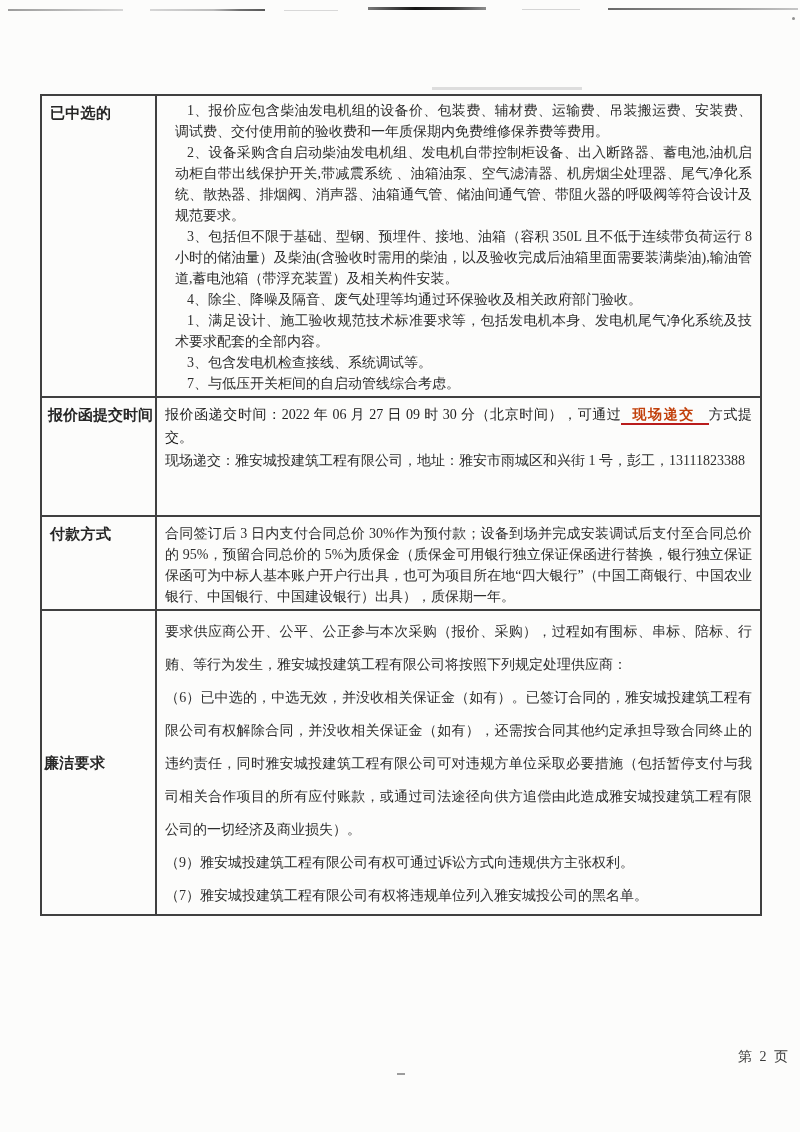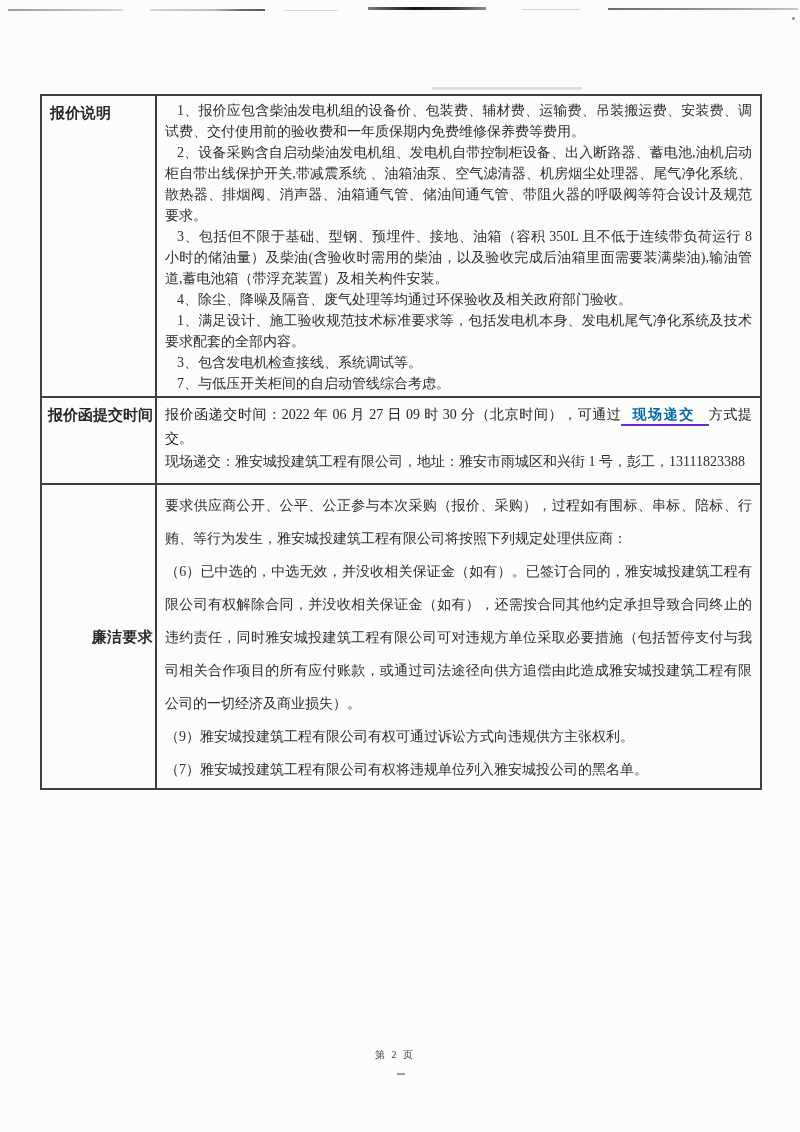--- a/index.html
+++ b/index.html
@@ -36,47 +36,46 @@
     box-sizing:border-box;
   }
   col.c-label { width:115px; }
 
   .lbl {
     font-size:15px; font-weight:600; color:#262626;
     padding:7px 2px 0 8px;
     letter-spacing:.3px;
     line-height:20px;
   }
-  .lbl-mid { vertical-align:middle !important; text-align:right; padding:0 2px; }
+  .lbl-mid { vertical-align:middle !important; text-align:left; padding:0 2px; }
 
   .cnt { padding:4px 8px 2px 8px; line-height:21px; text-align:justify; color:#2d2d2d; }
   .cnt p { margin:0; }
 
-  .notes .item { text-indent:12px; }
+  .notes .item { text-indent:12px;margin-left:10px; }
 
   .submission { line-height:23px; padding-top:5px; }
   .bold { font-weight:normal; color:#1d1d1d; }
   .uline {
-    font-weight:bold; color:#0369a1;
-    border-bottom:2px solid #6d28d9;
+    font-weight:bold; color:#c2410c;
+    border-bottom:2px solid #b91c1c;
     padding:0 14px 1px 11px;
     letter-spacing:1px;
     white-space:nowrap;
-    font-family:Liberation Mono, monospace;
   }
 
   .payment { padding-top:6px; }
 
   .integrity { line-height:33px; }
 
   
   .footer {
     position:absolute; top:1048px; left:0; width:790px;
-    text-align:center;
-    font-size:10px; letter-spacing:2px; color:#3a3a3a;
+    text-align:right;
+    font-size:14px; letter-spacing:2px; color:#3a3a3a;
   }
   .footer-dash {
     position:absolute; top:1073px; left:397px;
     width:8px; height:2px; background:#9c9c9c;
   }
 </style>
 </head>
 <body>
 
 <div class="page">
@@ -91,40 +90,46 @@
   <div class="art art-8"></div>
 
   <table class="doc">
     <colgroup>
         <col class="c-label">
         <col class="c-content">
       </colgroup>
     <tbody>
 
       <tr>
-        <td class="lbl" style="height:279px;">报价说明</td>
+        <td class="lbl" style="height:279px;">已中选的</td>
         <td class="cnt notes">
           <p class="item">1、报价应包含柴油发电机组的设备价、包装费、辅材费、运输费、吊装搬运费、安装费、调试费、交付使用前的验收费和一年质保期内免费维修保养费等费用。</p>
           <p class="item">2、设备采购含自启动柴油发电机组、发电机自带控制柜设备、出入断路器、蓄电池,油机启动柜自带出线保护开关,带减震系统 、油箱油泵、空气滤清器、机房烟尘处理器、尾气净化系统、散热器、排烟阀、消声器、油箱通气管、储油间通气管、带阻火器的呼吸阀等符合设计及规范要求。</p>
           <p class="item">3、包括但不限于基础、型钢、预埋件、接地、油箱（容积 350L 且不低于连续带负荷运行 8 小时的储油量）及柴油(含验收时需用的柴油，以及验收完成后油箱里面需要装满柴油),输油管道,蓄电池箱（带浮充装置）及相关构件安装。</p>
           <p class="item">4、除尘、降噪及隔音、废气处理等均通过环保验收及相关政府部门验收。</p>
           <p class="item">1、满足设计、施工验收规范技术标准要求等，包括发电机本身、发电机尾气净化系统及技术要求配套的全部内容。</p>
           <p class="item">3、包含发电机检查接线、系统调试等。</p>
           <p class="item">7、与低压开关柜间的自启动管线综合考虑。</p>
         </td>
       </tr>
 
       <tr>
-        <td class="lbl" style="height:87px; letter-spacing:0; padding-left:6px;">报价函提交时间</td>
+        <td class="lbl" style="height:119px; letter-spacing:0; padding-left:6px;">报价函提交时间</td>
         <td class="cnt submission">
           <p><span class="bold">报价函递交时间：2022 年 06 月 27 日  09 时 30 分（北京时间），可通过</span><span class="uline">现场递交</span><span class="bold">方式提交。</span></p>
           <p>现场递交：雅安城投建筑工程有限公司，地址：雅安市雨城区和兴街 1 号，彭工，13111823388</p>
         </td>
       </tr>
 
+      <tr>
+        <td class="lbl" style="height:87px;">付款方式</td>
+        <td class="cnt payment">
+          <p>合同签订后 3 日内支付合同总价 30%作为预付款；设备到场并完成安装调试后支付至合同总价的 95%，预留合同总价的 5%为质保金（质保金可用银行独立保证保函进行替换，银行独立保证保函可为中标人基本账户开户行出具，也可为项目所在地“四大银行”（中国工商银行、中国农业银行、中国银行、中国建设银行）出具），质保期一年。</p>
+        </td>
+      </tr>
 
       <tr>
         <td class="lbl lbl-mid" style="height:300px;">廉洁要求</td>
         <td class="cnt integrity">
           <p>要求供应商公开、公平、公正参与本次采购（报价、采购），过程如有围标、串标、陪标、行贿、等行为发生，雅安城投建筑工程有限公司将按照下列规定处理供应商：</p>
           <p>（6）已中选的，中选无效，并没收相关保证金（如有）。已签订合同的，雅安城投建筑工程有限公司有权解除合同，并没收相关保证金（如有），还需按合同其他约定承担导致合同终止的违约责任，同时雅安城投建筑工程有限公司可对违规方单位采取必要措施（包括暂停支付与我司相关合作项目的所有应付账款，或通过司法途径向供方追偿由此造成雅安城投建筑工程有限公司的一切经济及商业损失）。</p>
           <p>（9）雅安城投建筑工程有限公司有权可通过诉讼方式向违规供方主张权利。</p>
           <p>（7）雅安城投建筑工程有限公司有权将违规单位列入雅安城投公司的黑名单。</p>
         </td>
       </tr>

